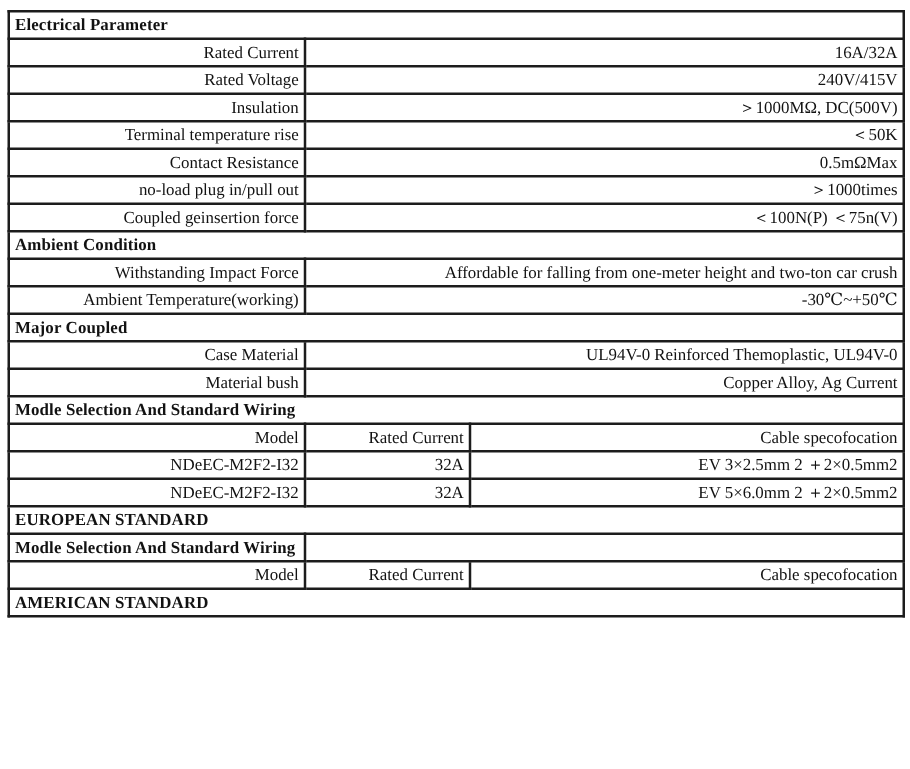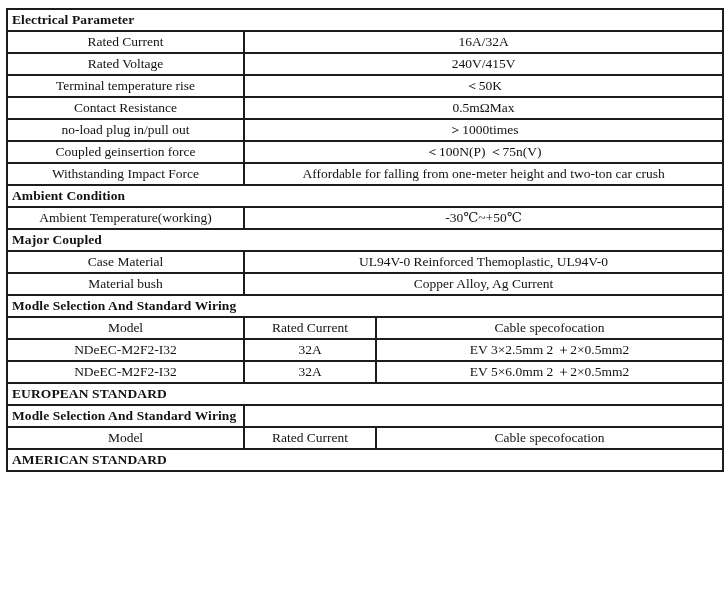--- a/index.html
+++ b/index.html
@@ -34,21 +34,21 @@
     line-height: 1.15;
     vertical-align: middle;
   }
   td.section {
     font-weight: bold;
     text-align: left;
     font-size: 13px;
     letter-spacing: 0.1px;
   }
   td.center {
-    text-align: center;
+    text-align: right;
   }
 </style>
 </head>
 <body>
 
 <div class="page">
   <table class="spec">
     <colgroup>
       <col style="width:237px">
       <col style="width:132px">
@@ -60,41 +60,45 @@
         </tr>
         <tr>
           <td class="center">Rated Current</td>
           <td class="center" colspan="2">16A/32A</td>
         </tr>
         <tr>
           <td class="center">Rated Voltage</td>
           <td class="center" colspan="2">240V/415V</td>
         </tr>
         <tr>
+          <td class="center">Insulation</td>
+          <td class="center" colspan="2">＞1000MΩ, DC(500V)</td>
+        </tr>
+        <tr>
           <td class="center">Terminal temperature rise</td>
           <td class="center" colspan="2">＜50K</td>
         </tr>
         <tr>
           <td class="center">Contact Resistance</td>
           <td class="center" colspan="2">0.5mΩMax</td>
         </tr>
         <tr>
           <td class="center">no-load plug in/pull out</td>
           <td class="center" colspan="2">＞1000times</td>
         </tr>
         <tr>
           <td class="center">Coupled geinsertion force</td>
           <td class="center" colspan="2">＜100N(P) ＜75n(V)</td>
         </tr>
         <tr>
+          <td colspan="3" class="section">Ambient Condition</td>
+        </tr>
+        <tr>
           <td class="center">Withstanding Impact Force</td>
           <td class="center" colspan="2">Affordable for falling from one-meter height and two-ton car crush</td>
-        </tr>
-        <tr>
-          <td colspan="3" class="section">Ambient Condition</td>
         </tr>
         <tr>
           <td class="center">Ambient Temperature(working)</td>
           <td class="center" colspan="2">-30℃~+50℃</td>
         </tr>
         <tr>
           <td colspan="3" class="section">Major Coupled</td>
         </tr>
         <tr>
           <td class="center">Case Material</td>

